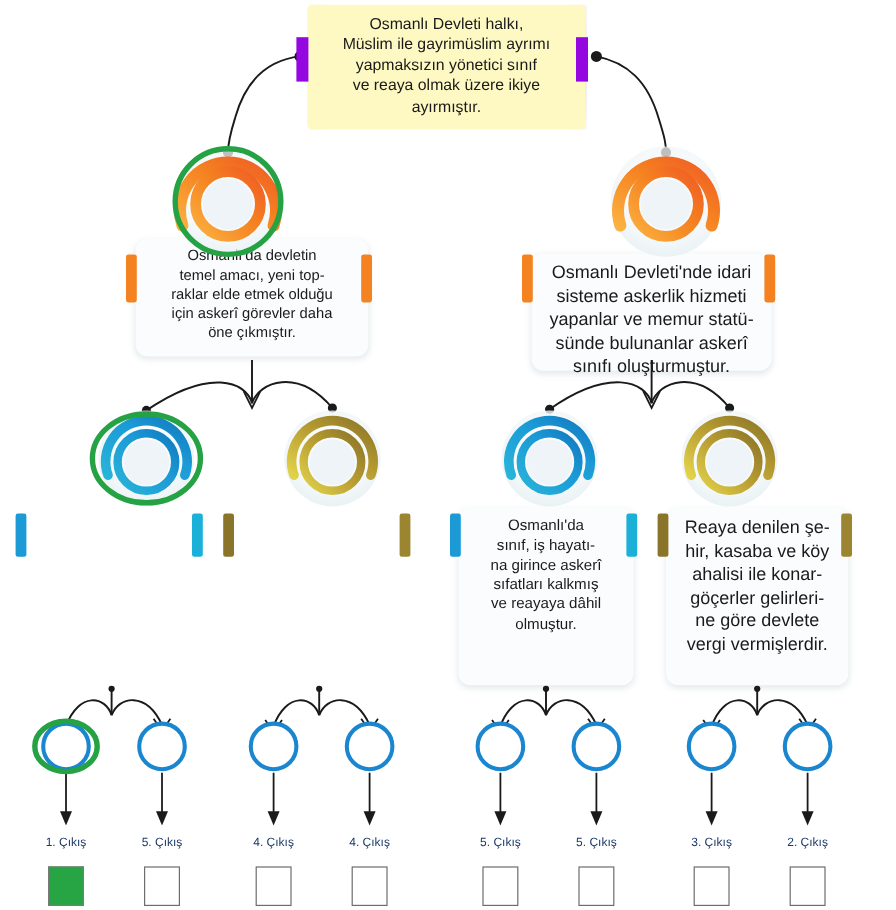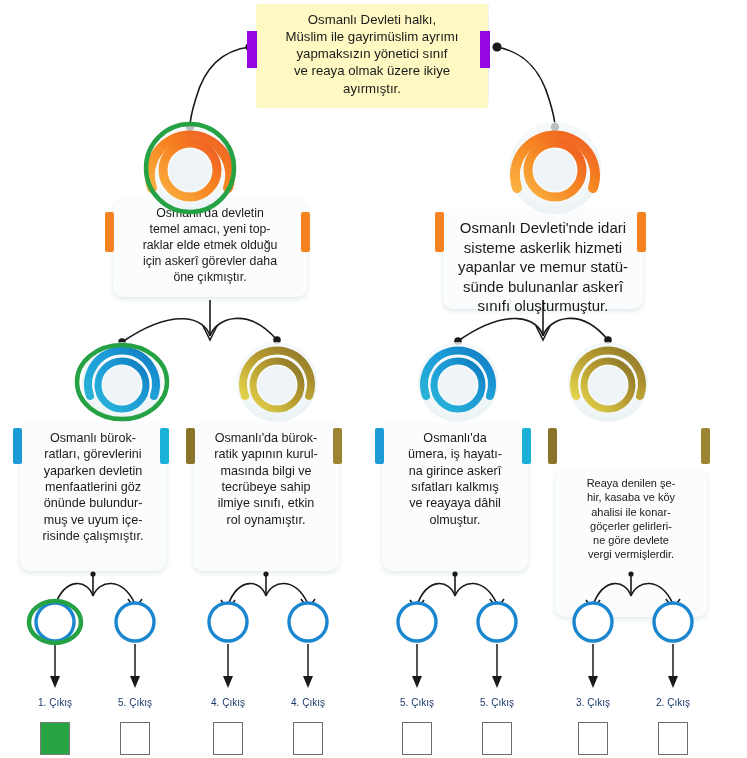--- a/index.html
+++ b/index.html
@@ -61,21 +61,21 @@
     z-index: 7;
   }
 
   
   #box-l2-left  { left: 113px; top: 199px; width: 194px; height: 98px; font-size: 12.3px; }
   #box-l2-right { left: 443px; top: 199px; width: 200px; height: 98px; font-size: 15px; margin-top: 12px; }
   
   #box-l3-1 { left: 20px;  top: 423px; width: 146px; height: 148px; font-size: 12.6px; }
   #box-l3-2 { left: 193px; top: 423px; width: 146px; height: 148px; font-size: 12.6px; }
   #box-l3-3 { left: 382px; top: 423px; width: 146px; height: 148px; font-size: 12.6px; }
-  #box-l3-4 { left: 555px; top: 423px; width: 152px; height: 148px; font-size: 11px; margin-top: 46px; }
+  #box-l3-4 { left: 555px; top: 423px; width: 152px; height: 148px; font-size: 15px; }
 
   .sidebar-acc {
     position: absolute;
     width: 9px;
     border-radius: 2px;
     z-index: 5;
   }
 
   
   .outlabel {
@@ -322,46 +322,29 @@
   <div class="tbox" id="box-l2-right">
     <div class="txt">Osmanlı Devleti'nde idari
 sisteme askerlik hizmeti
 yapanlar ve memur statü-
 sünde bulunanlar askerî
 sınıfı oluşturmuştur.</div>
   </div>
   <div class="sidebar-acc" style="left:435px; top:212px; height:40px; background:#f58220;"></div>
   <div class="sidebar-acc" style="left:637px; top:212px; height:40px; background:#f58220;"></div>
 
-  <div class="tbox" id="box-l3-1">
-    <div class="txt">Osmanlı bürok-
-ratları, görevlerini
-yaparken devletin
-menfaatlerini göz
-önünde bulundur-
-muş ve uyum içe-
-risinde çalışmıştır.</div>
-  </div>
   <div class="sidebar-acc" style="left:13px;  top:428px; height:36px; background:#1b9ad6;"></div>
   <div class="sidebar-acc" style="left:160px; top:428px; height:36px; background:#1ab0d8;"></div>
 
-  <div class="tbox" id="box-l3-2">
-    <div class="txt">Osmanlı'da bürok-
-ratik yapının kurul-
-masında bilgi ve
-tecrübeye sahip
-ilmiye sınıfı, etkin
-rol oynamıştır.</div>
-  </div>
   <div class="sidebar-acc" style="left:186px; top:428px; height:36px; background:#8a7429;"></div>
   <div class="sidebar-acc" style="left:333px; top:428px; height:36px; background:#9c8530;"></div>
 
   <div class="tbox" id="box-l3-3">
     <div class="txt">Osmanlı'da
-ümera, iş hayatı-
+sınıf, iş hayatı-
 na girince askerî
 sıfatları kalkmış
 ve reayaya dâhil
 olmuştur.</div>
   </div>
   <div class="sidebar-acc" style="left:375px; top:428px; height:36px; background:#1b9ad6;"></div>
   <div class="sidebar-acc" style="left:522px; top:428px; height:36px; background:#1ab0d8;"></div>
 
   <div class="tbox" id="box-l3-4">
     <div class="txt">Reaya denilen şe-

